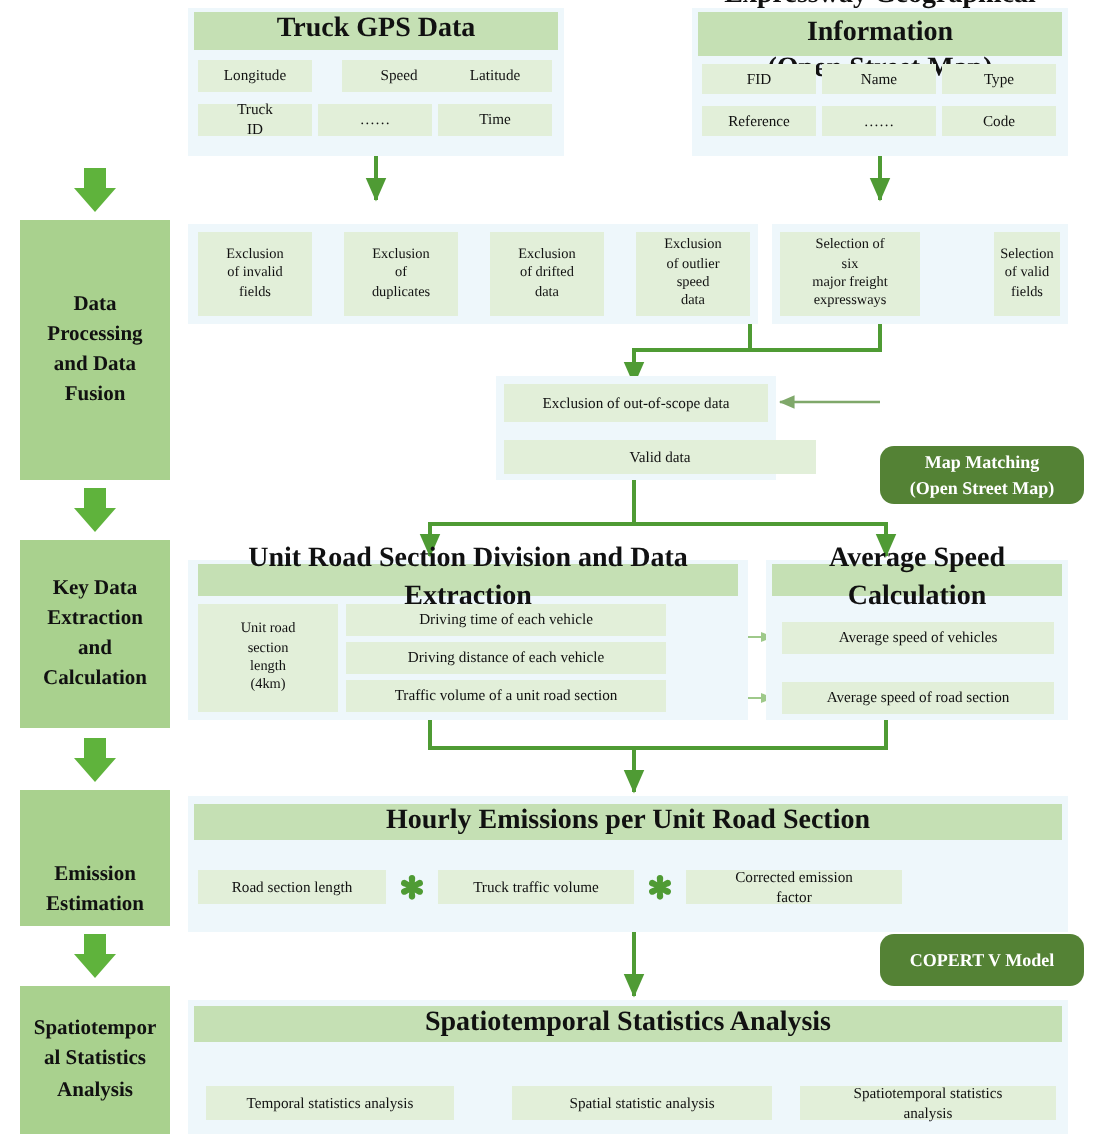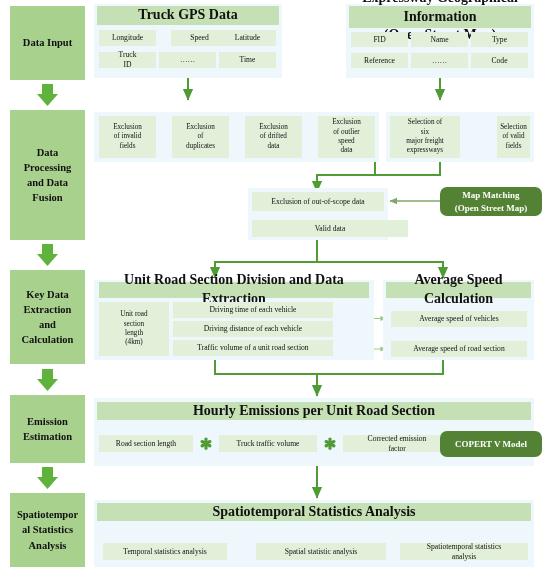--- a/index.html
+++ b/index.html
@@ -39,21 +39,21 @@
     display:flex;align-items:center;justify-content:center;text-align:center;
     font-size:7.6px;line-height:1.3;color:#111;padding:1px 16px;box-sizing:border-box;
   }
   .cell.sm{font-size:7.2px;}
 
   
   .callout{
     background:#548235;border-radius:7px;
     display:flex;align-items:center;justify-content:center;text-align:center;
     font-weight:bold;font-size:9px;line-height:1.35;color:#ffffff;
-    padding:2px 4px;box-sizing:border-box;
+    padding:2px 4px;box-sizing:border-box;margin-top:36px;
   }
 
   
   #wires{position:absolute;left:0;top:0;width:550px;height:573px;pointer-events:none;}
 
   
   .starwrap{display:flex;align-items:center;justify-content:center;}
 </style>
 </head>
 <body>
@@ -120,39 +120,36 @@
     <path d="M438,444 L418,444" stroke="#7fa86a" stroke-width="1.3" fill="none" marker-end="url(#ahThin)"></path>
 
     <path d="M317,466 L317,498" stroke="#4f9b34" stroke-width="2" fill="none" marker-end="url(#ahGreen)"></path>
 
     <path d="M162,532 L162,540" stroke="#9ec98a" stroke-width="1" fill="none" marker-end="url(#ahMid)"></path>
     <path d="M317,525 L317,540" stroke="#9ec98a" stroke-width="1" fill="none" marker-end="url(#ahMid)"></path>
     <path d="M464,532 L464,540" stroke="#9ec98a" stroke-width="1" fill="none" marker-end="url(#ahMid)"></path>
     <path d="M162,532 L162,525 L464,525 L464,532" stroke="#9ec98a" stroke-width="1" fill="none"></path>
   </svg>
 
-  <div class="abs stage" style="left:10px;top:6px;width:75px;height:74px;">
-    <span style="white-space:pre-line;">Data Input</span>
-  </div>
 
   <div class="abs stage" style="left:10px;top:110px;width:75px;height:130px;">
     <span style="white-space:pre-line;">Data
 Processing
 and Data
 Fusion</span>
   </div>
 
   <div class="abs stage" style="left:10px;top:270px;width:75px;height:94px;">
     <span style="white-space:pre-line;">Key Data
 Extraction
 and
 Calculation</span>
   </div>
 
-  <div class="abs stage" style="left:10px;top:395px;width:75px;height:68px;">
+  <div class="abs stage" style="left:10px;top:395px;width:75px;height:68px;align-items:flex-end;">
     <span style="white-space:pre-line;">Emission
 Estimation</span>
   </div>
 
   <div class="abs stage" style="left:10px;top:493px;width:75px;height:74px;">
     <span style="white-space:pre-line;">Spatiotempor
 al Statistics
 Analysis</span>
   </div>
 

